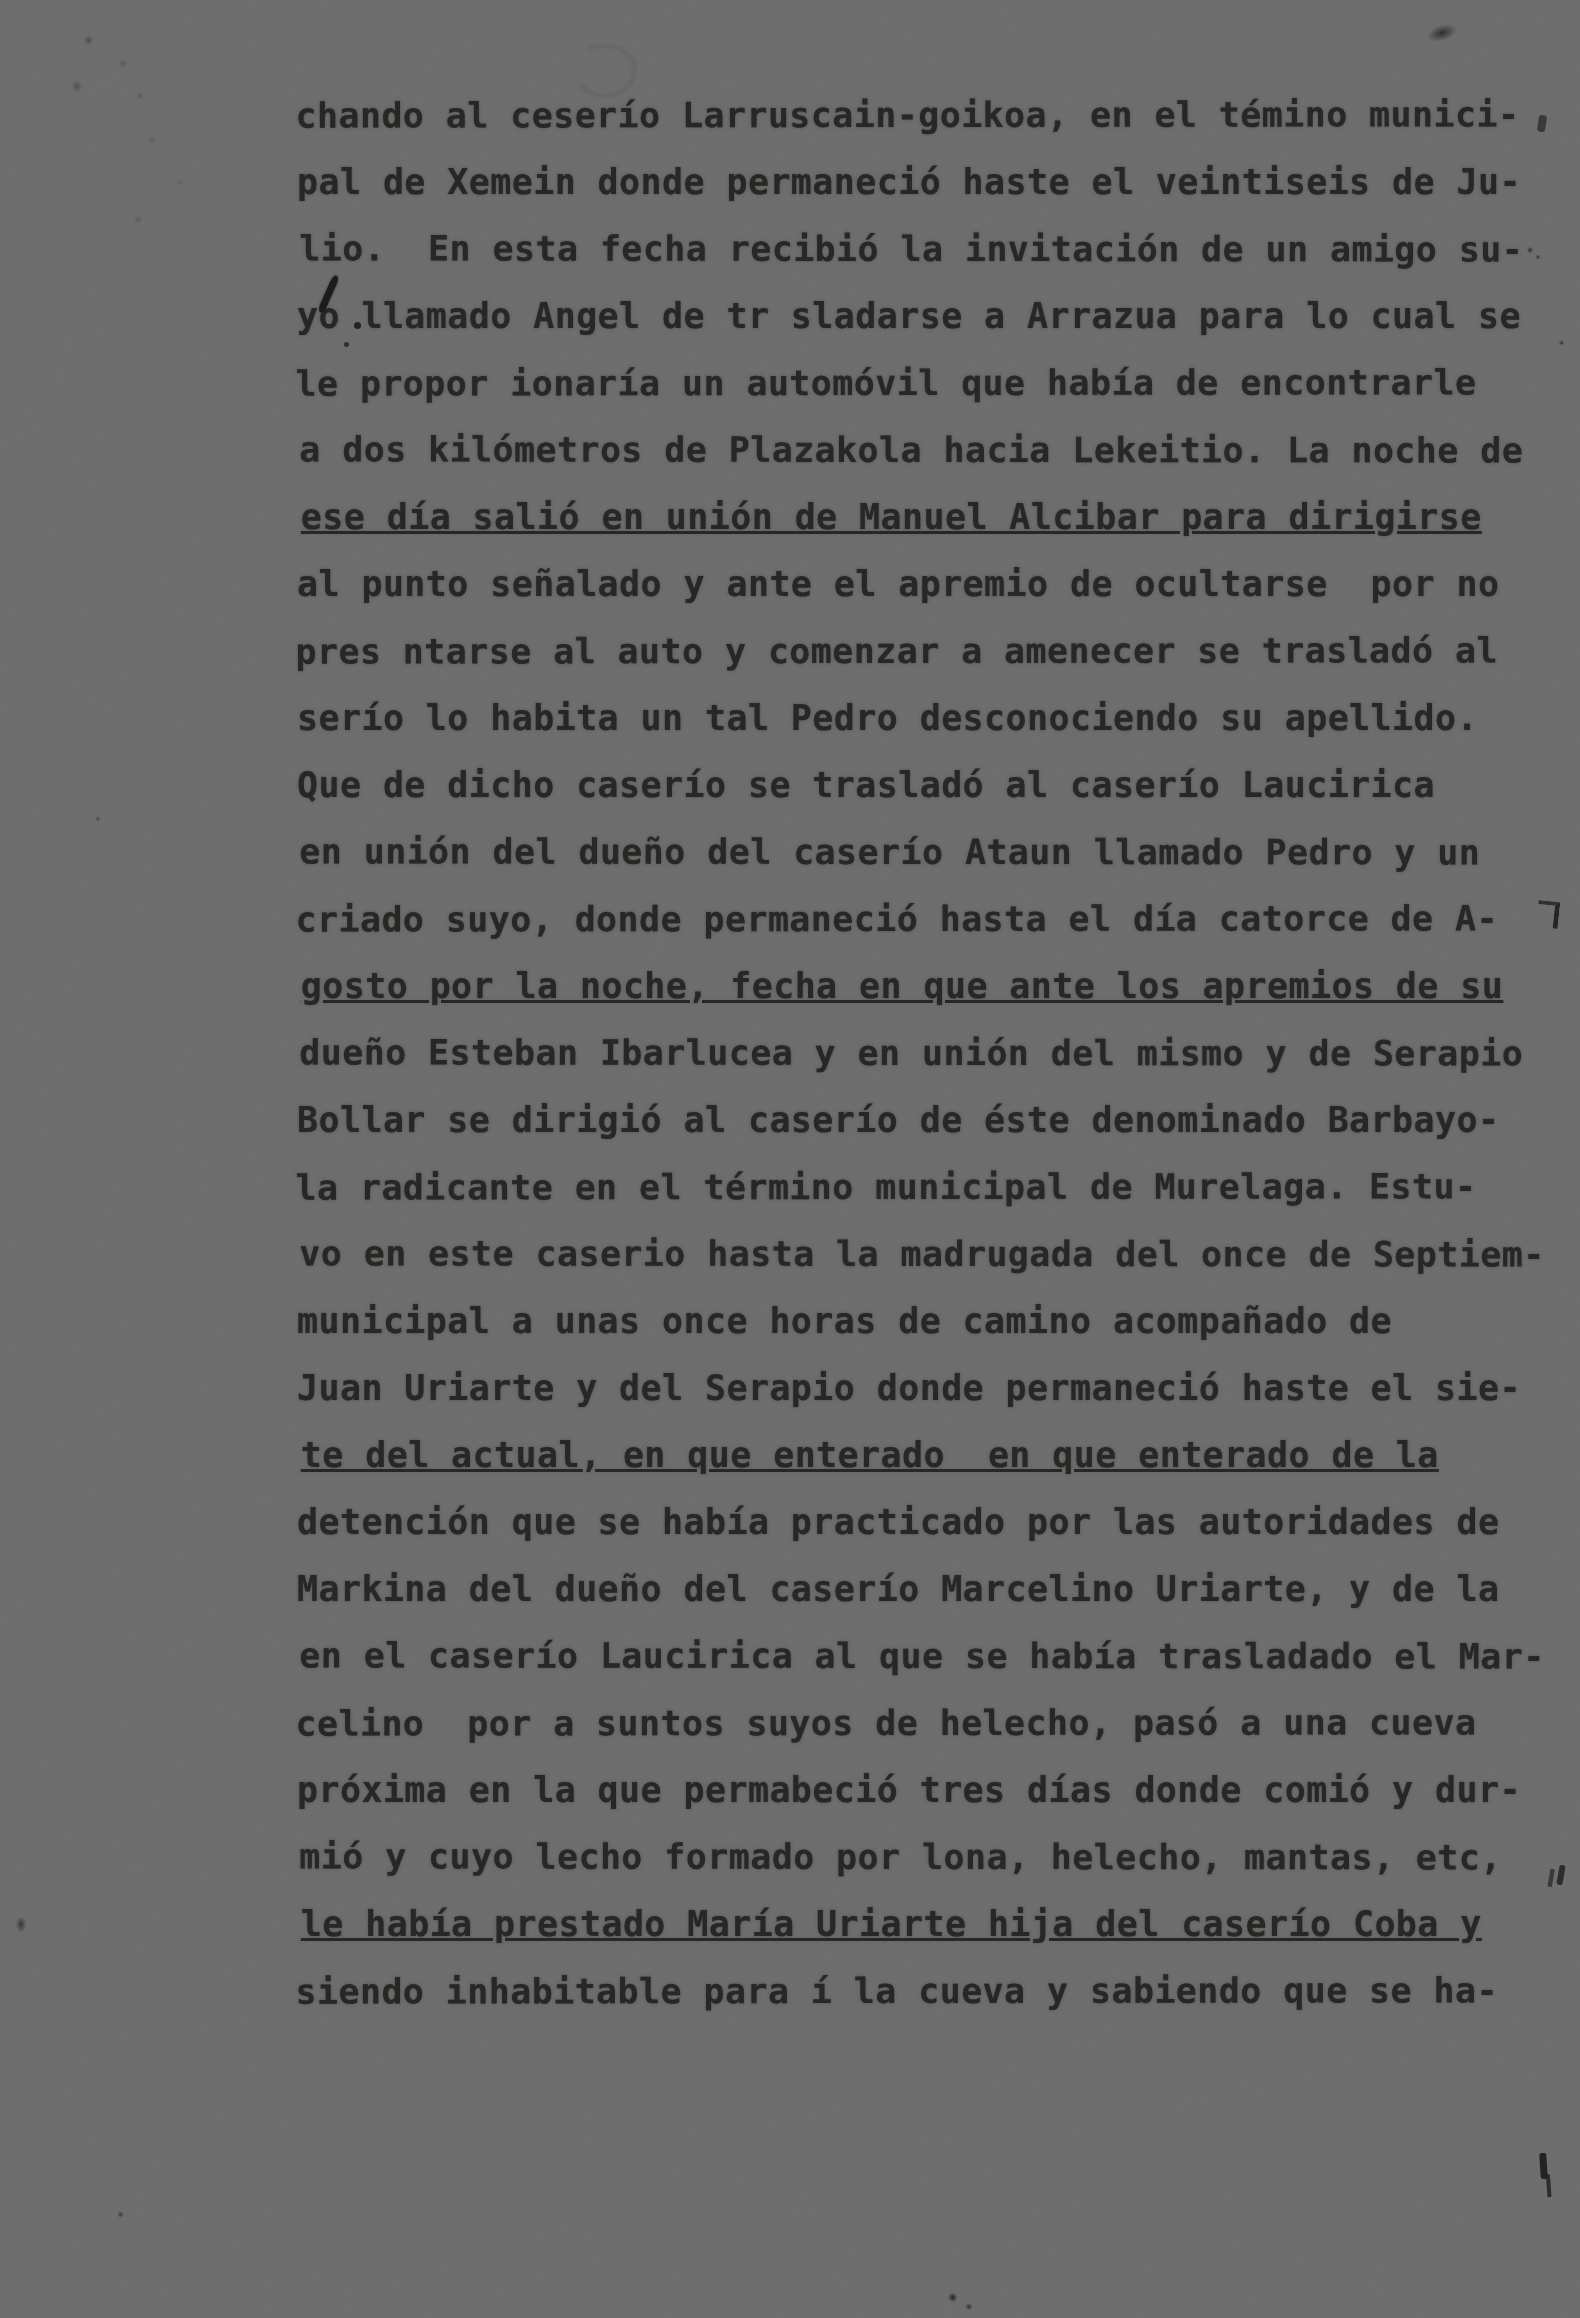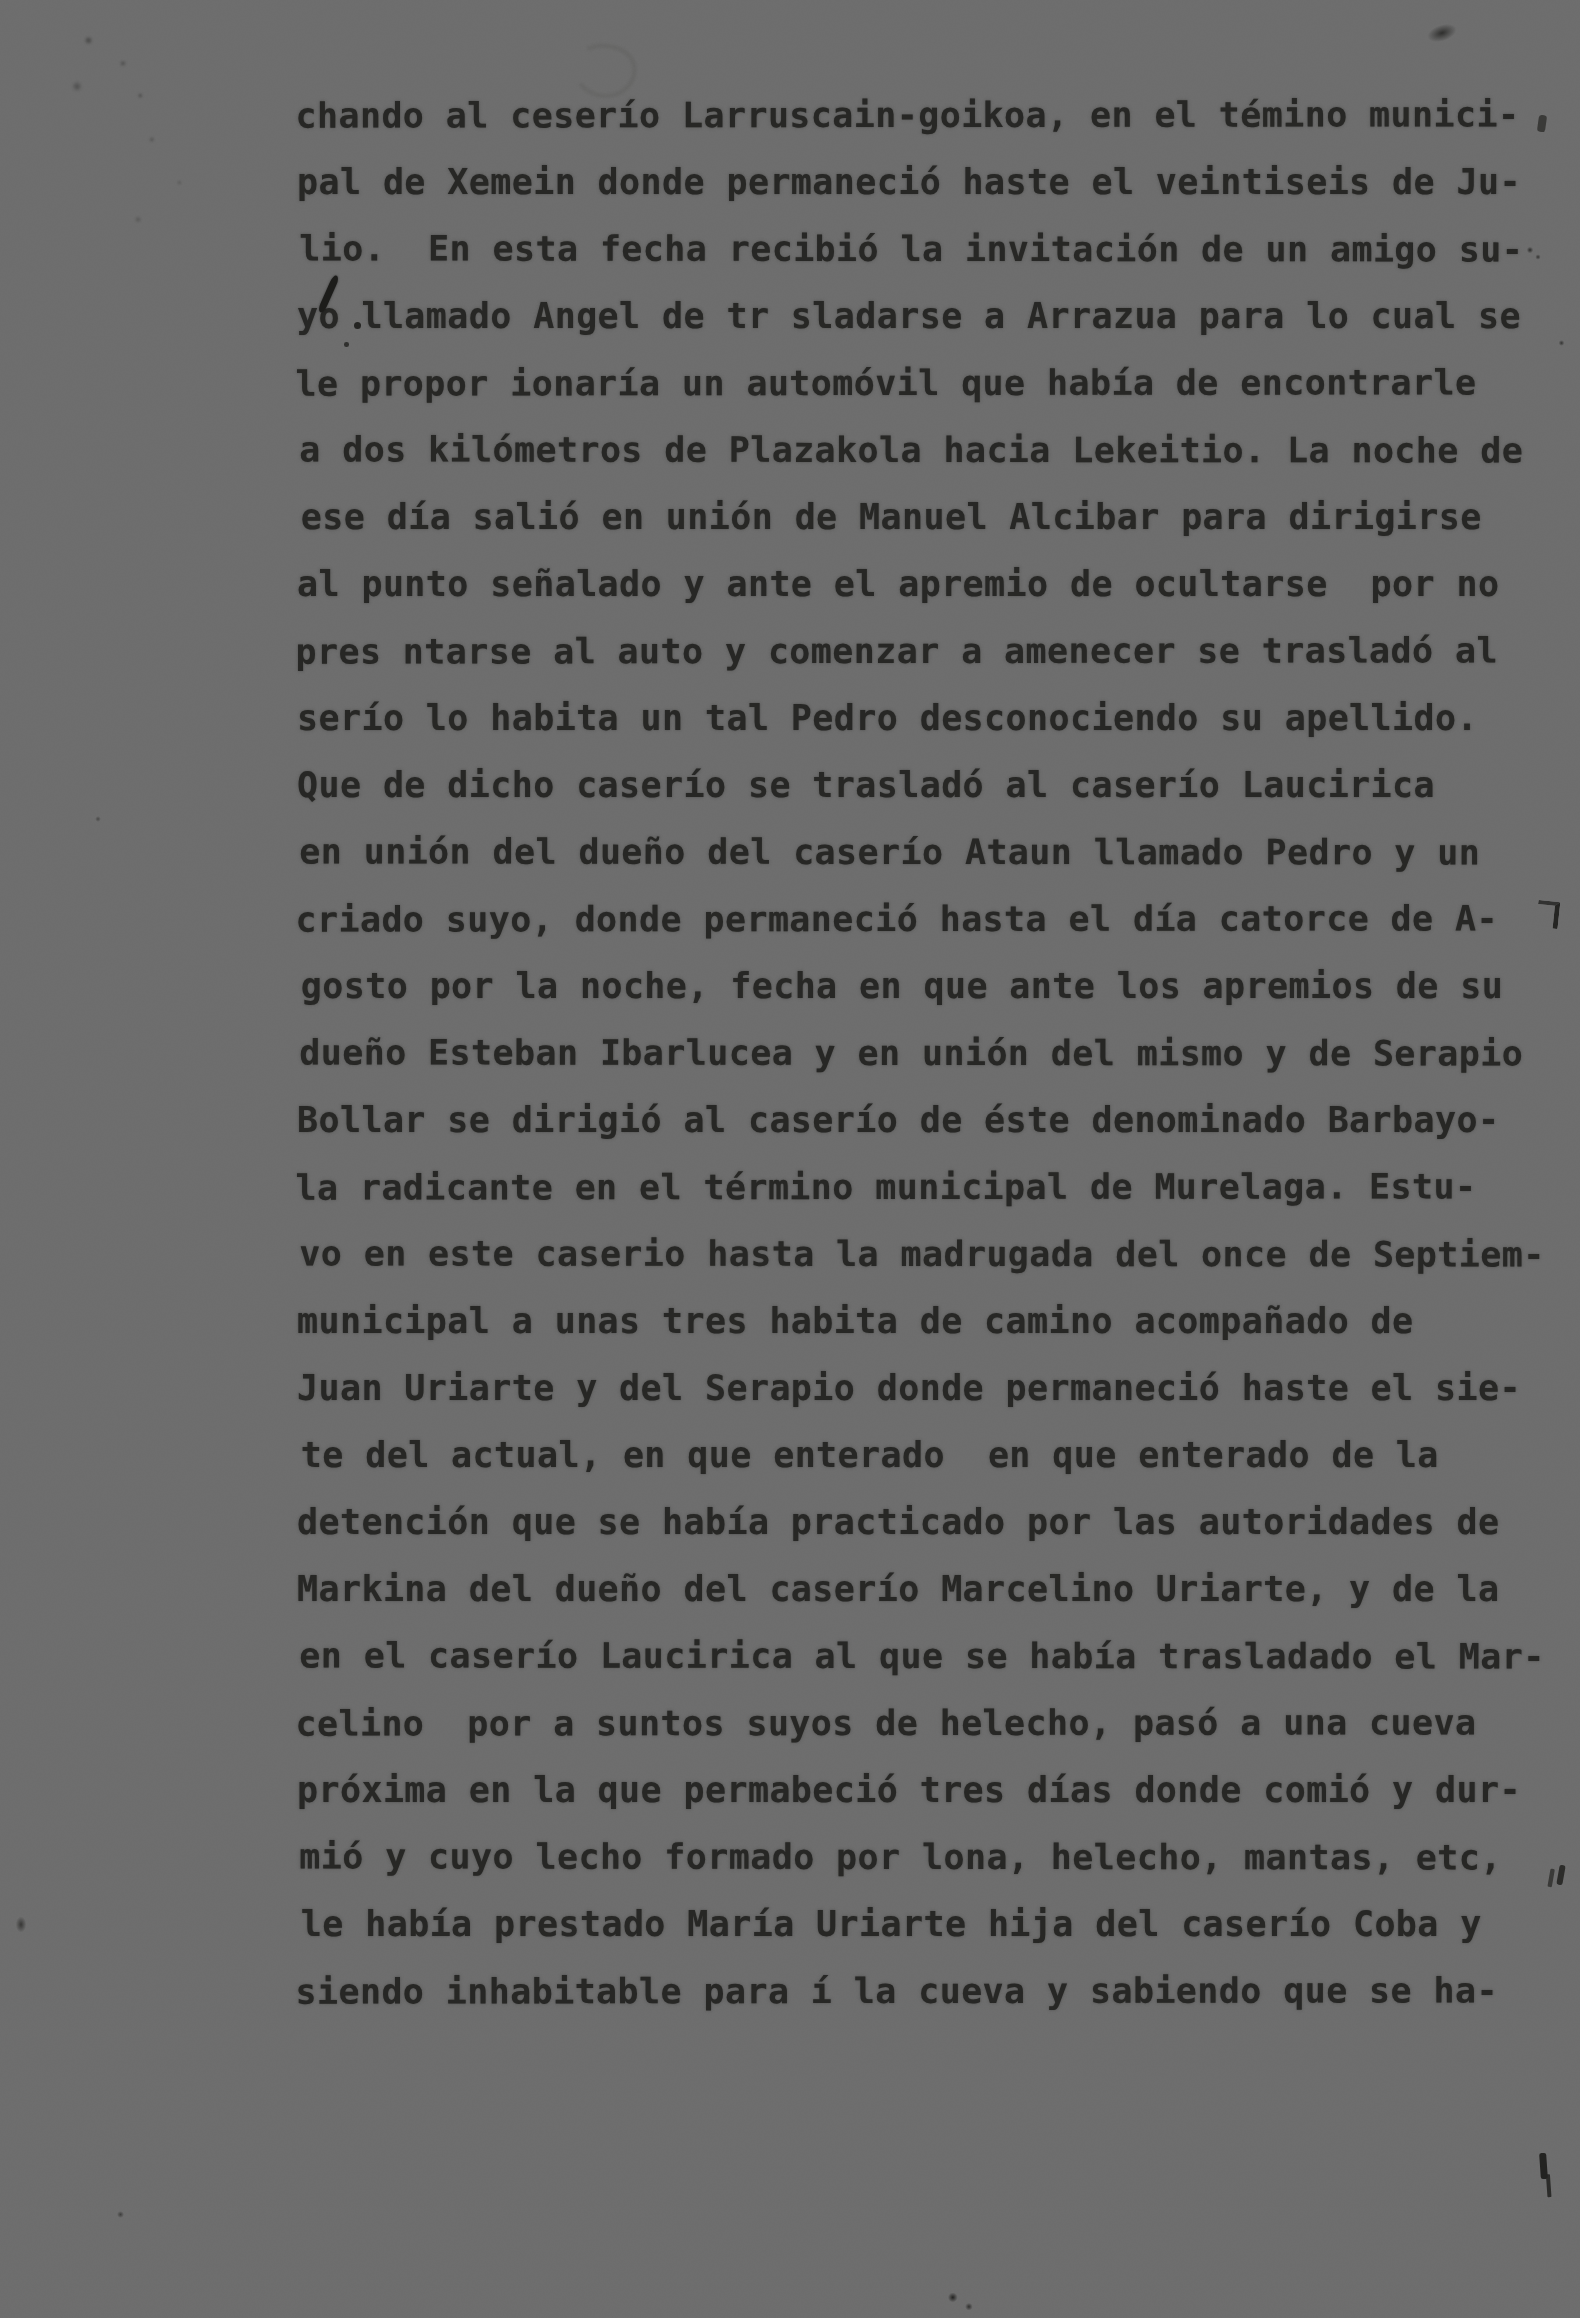--- a/index.html
+++ b/index.html
@@ -32,21 +32,21 @@
     line-height:67px;
     white-space:pre;
     font-size:35px;
     font-weight:700;
     color:#272725;
     letter-spacing:0.4px;
     text-shadow:0 0 1.5px rgba(40,40,38,.5), 0 0 4.6px rgba(60,60,58,.18);
   }
   .line:nth-child(3n){transform:translateX(2.3px) rotate(.05deg);}
   .line:nth-child(4n+1){transform:translateX(-1.5px) rotate(-.06deg);}
-  .line:nth-child(7n){transform:translateX(3.8px);}
+  .line:nth-child(7n){transform:translateX(3.8px);text-decoration:underline;}
   
   .mark{position:absolute;pointer-events:none;}
   .stroke1{left:325px;top:274px;width:7px;height:40px;background:#1c1c1a;border-radius:4.6px/10.7px;transform:rotate(24deg);box-shadow:0 0 2.3px rgba(20,20,20,.6);}
   .dot1{left:354px;top:322px;width:7px;height:7px;background:#242422;border-radius:50%;}
   .dot2{left:344px;top:342px;width:4.6px;height:4.6px;background:#30302e;border-radius:50%;}
   .smudge-tl{left:54px;top:21.5px;width:115px;height:92px;
     background:
       radial-gradient(circle 6.1px at 30% 20%, rgba(30,30,28,.55), rgba(30,30,28,0) 70%),
       radial-gradient(circle 4.6px at 60% 45%, rgba(30,30,28,.45), rgba(30,30,28,0) 70%),
       radial-gradient(circle 7.7px at 20% 70%, rgba(30,30,28,.4), rgba(30,30,28,0) 70%),
@@ -94,21 +94,21 @@
     <p class="line">pres ntarse al auto y comenzar a amenecer se trasladó al</p>
     <p class="line">serío lo habita un tal Pedro desconociendo su apellido.</p>
     <p class="line">Que de dicho caserío se trasladó al caserío Laucirica</p>
     <p class="line">en unión del dueño del caserío Ataun llamado Pedro y un</p>
     <p class="line">criado suyo, donde permaneció hasta el día catorce de A-</p>
     <p class="line">gosto por la noche, fecha en que ante los apremios de su</p>
     <p class="line">dueño Esteban Ibarlucea y en unión del mismo y de Serapio</p>
     <p class="line">Bollar se dirigió al caserío de éste denominado Barbayo-</p>
     <p class="line">la radicante en el término municipal de Murelaga. Estu-</p>
     <p class="line">vo en este caserio hasta la madrugada del once de Septiem-</p>
-    <p class="line">municipal a unas tres habita de camino acompañado de</p>
+    <p class="line">municipal a unas once horas de camino acompañado de</p>
     <p class="line">Juan Uriarte y del Serapio donde permaneció haste el sie-</p>
     <p class="line">te del actual, en que enterado  en que enterado de la</p>
     <p class="line">detención que se había practicado por las autoridades de</p>
     <p class="line">Markina del dueño del caserío Marcelino Uriarte, y de la</p>
     <p class="line">en el caserío Laucirica al que se había trasladado el Mar-</p>
     <p class="line">celino  por a suntos suyos de helecho, pasó a una cueva</p>
     <p class="line">próxima en la que permabeció tres días donde comió y dur-</p>
     <p class="line">mió y cuyo lecho formado por lona, helecho, mantas, etc,</p>
     <p class="line">le había prestado María Uriarte hija del caserío Coba y</p>
     <p class="line">siendo inhabitable para í la cueva y sabiendo que se ha-</p>

